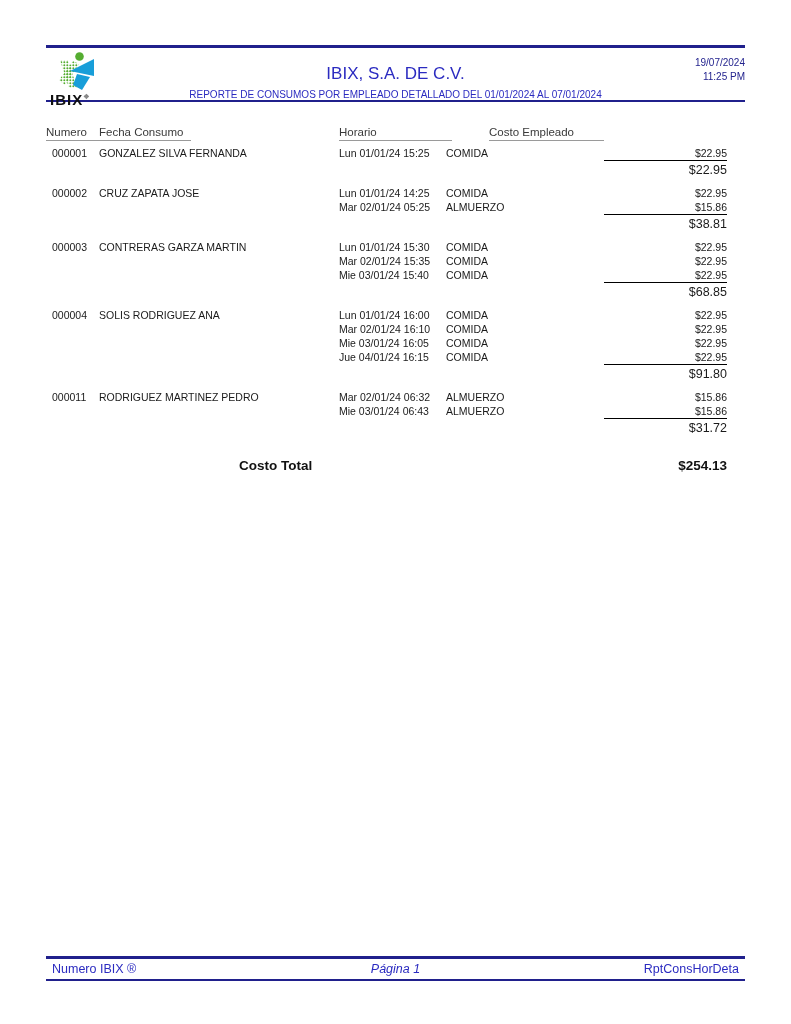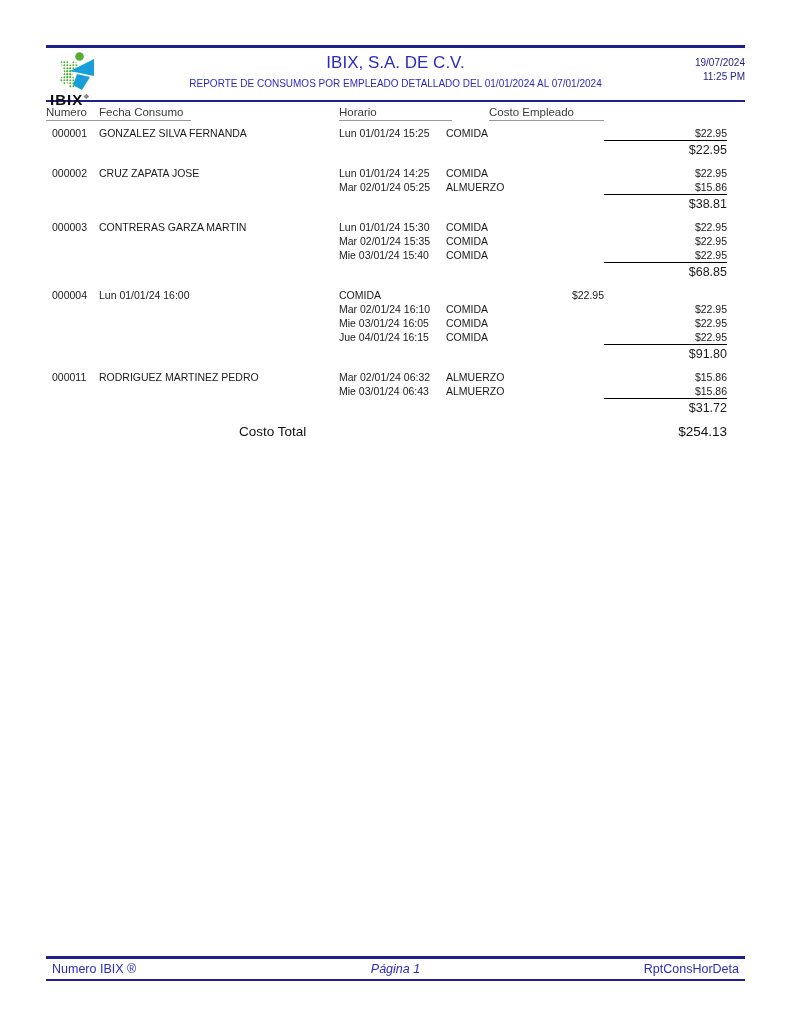--- a/index.html
+++ b/index.html
@@ -18,45 +18,45 @@
 
   .rule { height:2.5px; background:var(--rule_navy); }
   .top-rule { margin-top:45px; }
 
   
   .header { position:relative; height:52px; }
   .logo { position:absolute; left:4px; top:4px; width:60px; text-align:left; }
   .logo svg { display:block; margin-left:7px; width:38px; height:38px; }
   .logo-text { font-weight:bold; font-size:15px; letter-spacing:1px; color:#111; line-height:13px; }
   .logo-mark { font-size:7px; color:#888; vertical-align:super; letter-spacing:0; }
-  .titles { text-align:center; padding-top:5px; }
+  .titles { text-align:center; padding-top:16px; }
   .company { font-size:17px; color:var(--brand_blue_text); line-height:20px; }
   .report-title { font-size:10px; color:var(--brand_blue_text); line-height:15px; margin-top:3px; }
   .datetime { position:absolute; right:0; top:8px; text-align:right; font-size:10px; color:var(--date_navy); line-height:14px; }
 
   
   .table { width:681px; }
   .thead, .trow { display:grid; grid-template-columns:53px 240px 107px 158px 123px; }
-  .thead { margin-top:4px; margin-bottom:5px; font-size:11.5px; color:#3a3a3a; }
+  .thead { margin-top:24px; margin-bottom:5px; font-size:11.5px; color:#3a3a3a; }
   .hd { display:inline-block; border-bottom:1px solid var(--table_line_gray); padding-bottom:2px; }
   .u-num { width:59px; }
   .u-nom { width:220px; }
   .u-fec { width:92px; }
   .u-hor { width:113px; }
   .u-cos { width:115px; text-align:left; }
   .c-cos { text-align:right; }
   .trow { font-size:10.5px; line-height:14px; color:#1a1a1a; }
   .trow .c-num { padding-left:6px; }
   .trow.subtotal .c-cos {
     border-top:1.5px solid #000;
     font-size:12.5px; line-height:16px; padding-top:1px;
   }
   .group { margin-bottom:8px; }
 
-  .total-row { display:flex; margin-top:8px; width:681px; font-weight:normal; font-size:13.5px; color:#111; }
+  .total-row { display:flex; margin-top:22px; width:681px; font-weight:bold; font-size:13.5px; color:#111; }
   .total-label { margin-left:193px; }
   .total-value { margin-left:auto; }
 
   
   .footer { position:absolute; top:956px; left:46px; right:46px; }
   .footer-row { display:flex; align-items:center; height:20px; font-size:12.5px; color:var(--brand_blue_text); padding:0 6px; }
   .footer-row .f-left  { flex:1; text-align:left; }
   .footer-row .f-center{ flex:1; text-align:center;font-style:italic; }
   .footer-row .f-right { flex:1; text-align:right; }
 </style>
@@ -170,20 +170,21 @@
     <span class="c-num"></span>
     <span class="c-nom"></span>
     <span class="c-fec"></span>
     <span class="c-hor"></span>
     <span class="c-cos sub-line">$68.85</span>
   </div>
           </div>
           <div class="group">
             <div class="trow">
     <span class="c-num">000004</span>
+    <span class="c-nom">SOLIS RODRIGUEZ ANA</span>
     <span class="c-fec">Lun 01/01/24 16:00</span>
     <span class="c-hor">COMIDA</span>
     <span class="c-cos">$22.95</span>
   </div>
             <div class="trow">
     <span class="c-num"></span>
     <span class="c-nom"></span>
     <span class="c-fec">Mar 02/01/24 16:10</span>
     <span class="c-hor">COMIDA</span>
     <span class="c-cos">$22.95</span>

